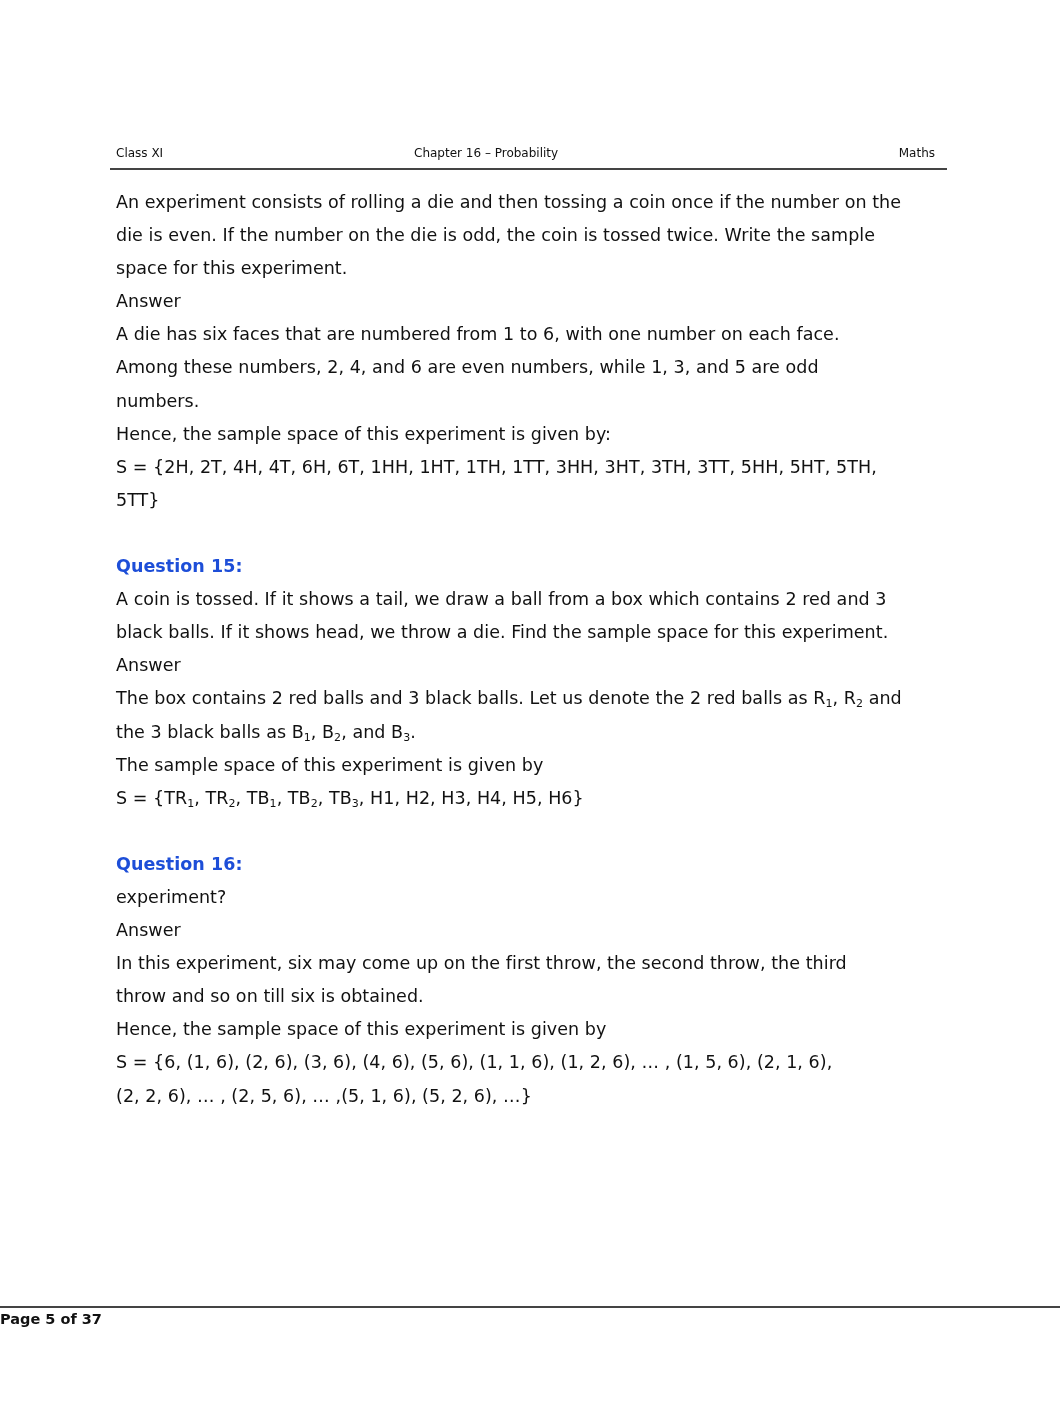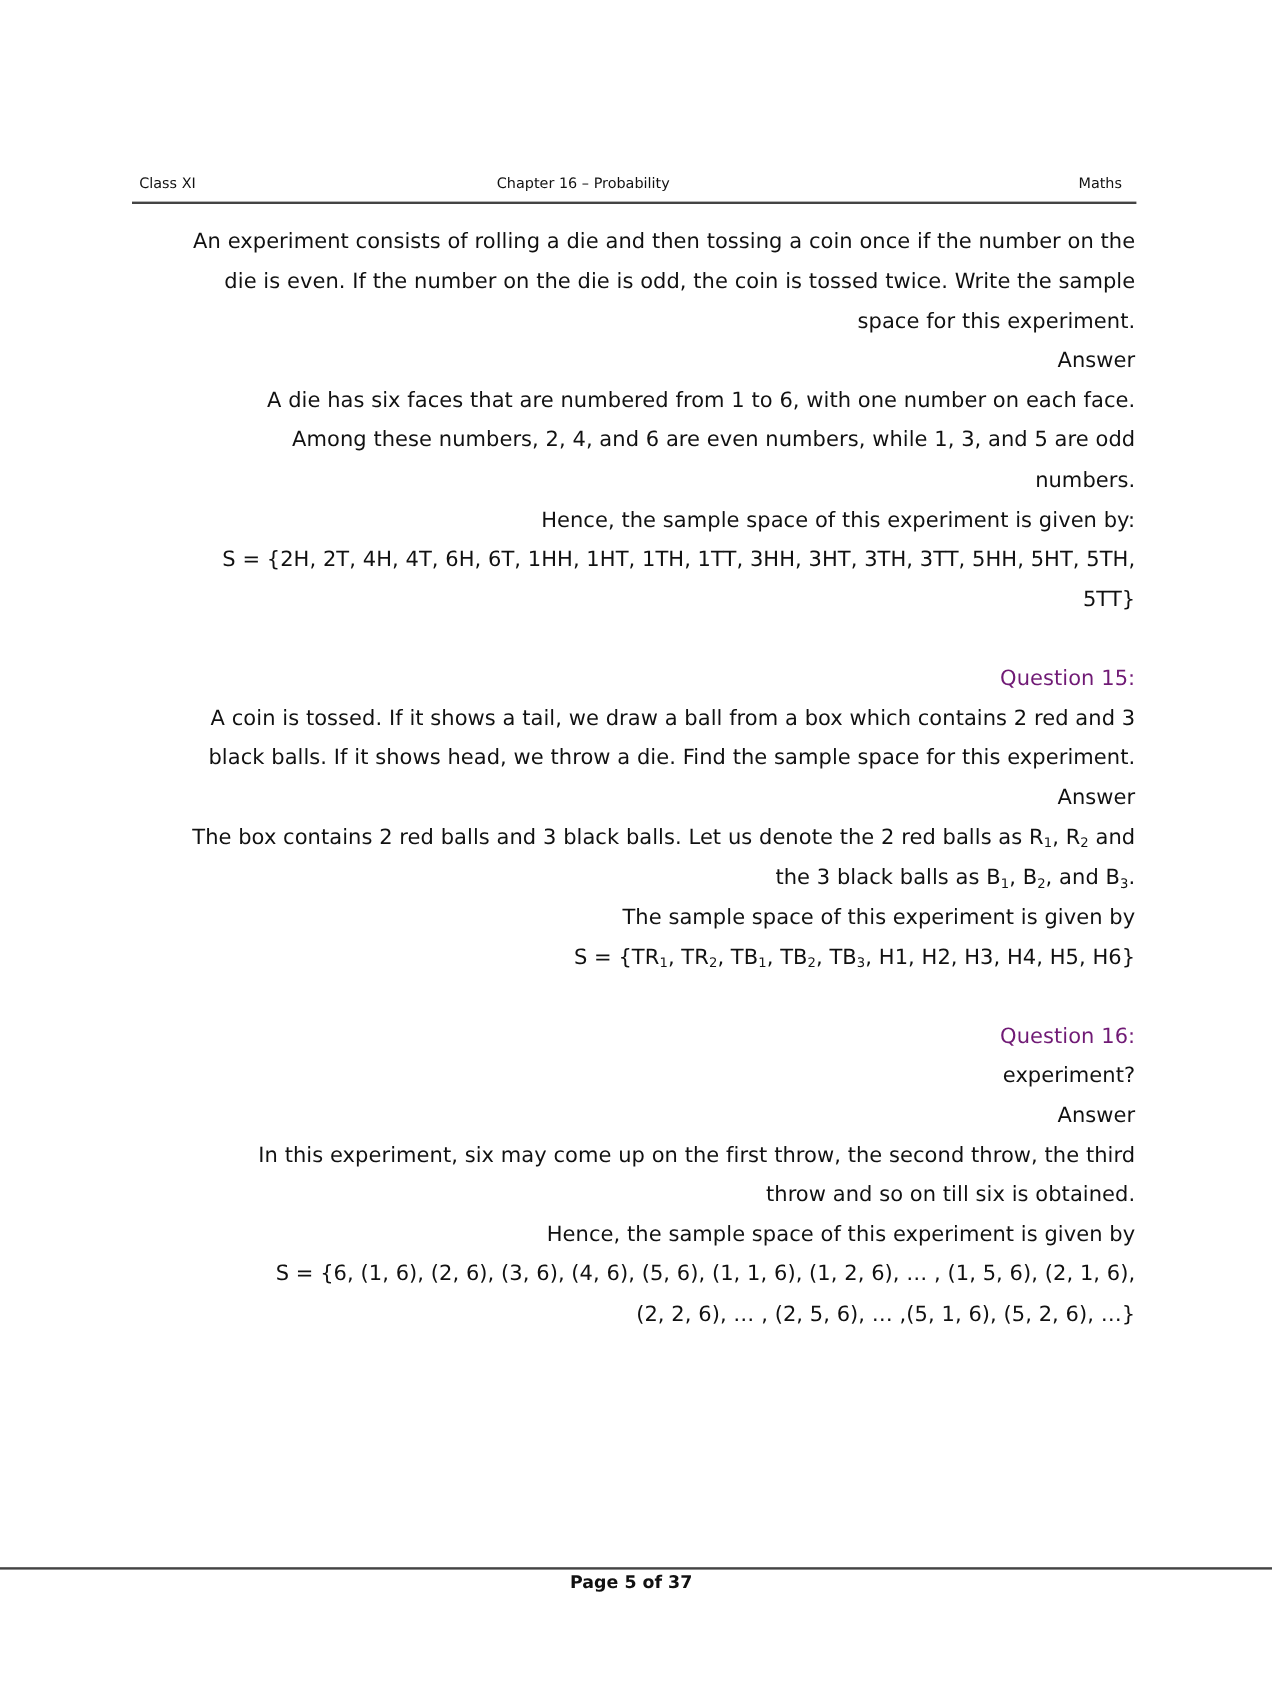--- a/index.html
+++ b/index.html
@@ -33,42 +33,40 @@
       left: 116px;
       top: 186px;
       width: 830px;
     }
     .line {
       font-size: 17.5px;
       line-height: 33.1px;
       height: 33.1px;
       white-space: nowrap;
       letter-spacing: 0.05px;
-      text-align: right;
     }
     .qhead {
-      font-weight: normal;
-      color: #701a75;
+      font-weight: bold;
+      color: #1d4ed8;
     }
     .gap { height: 33.1px; }
     sub { font-size: 11px; vertical-align: -3px; line-height: 0; }
 
     .footer-rule {
       position: absolute;
       left: 0;
       top: 1306px;
       width: 1060px;
       border-top: 2px solid #444444;
     }
     .footer {
       position: absolute;
       left: 0;
       width: 1052px;
       top: 1311px;
-      text-align: center;
       font-size: 14.5px;
       font-weight: bold;
     }
   </style>
 </head>
 <body>
 
 <div class="header">
   <span class="left">Class XI</span>
   <span class="center">Chapter 16 – Probability</span>

